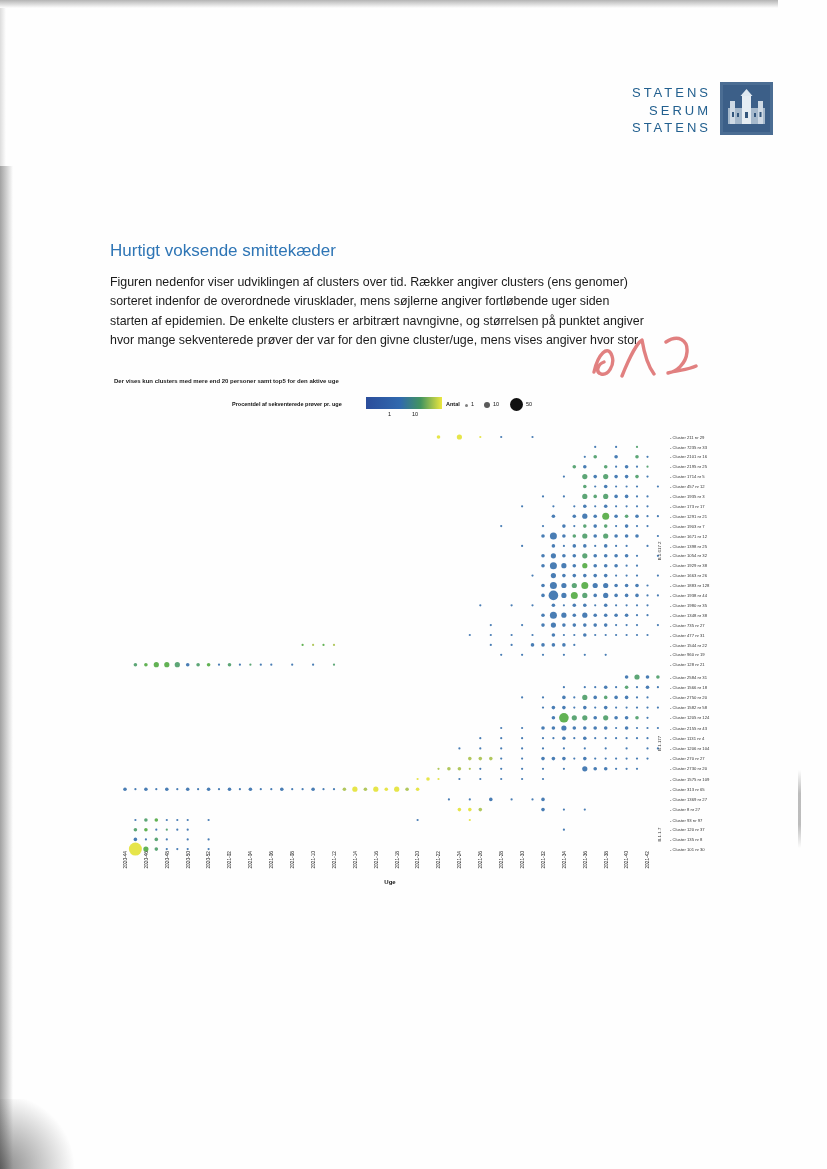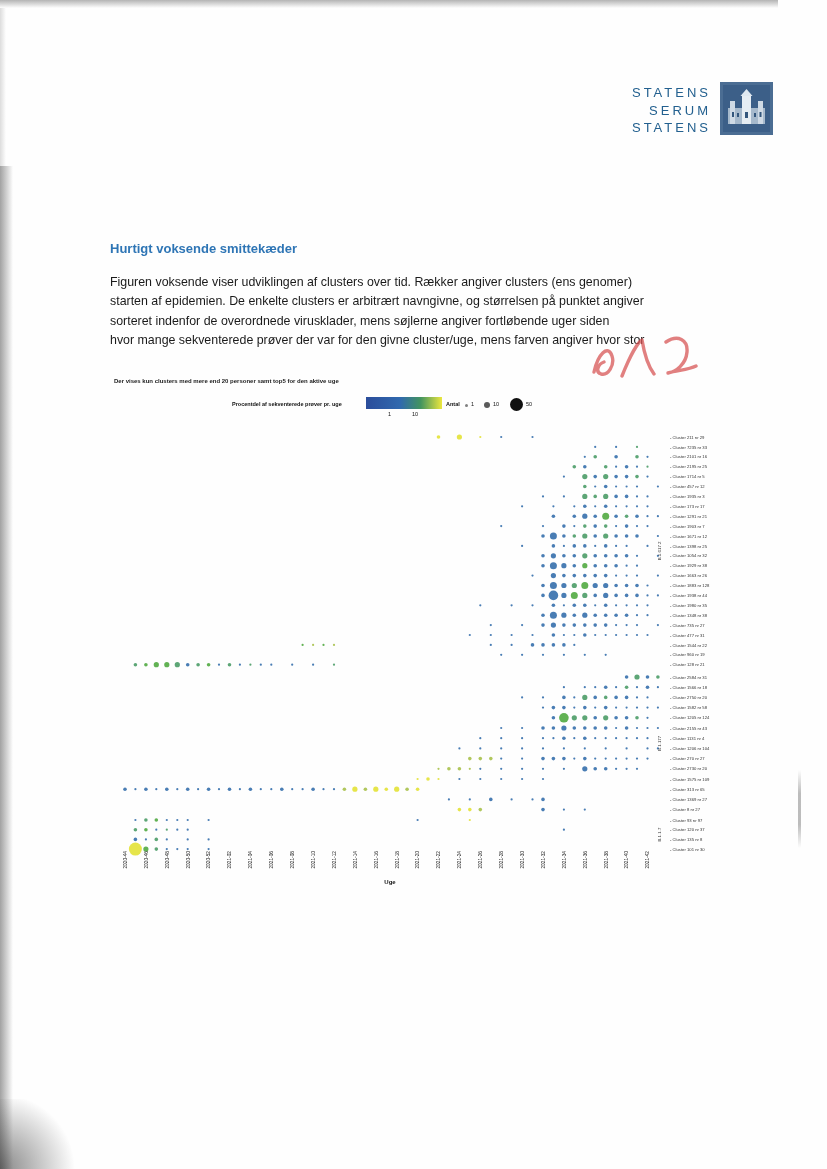--- a/index.html
+++ b/index.html
@@ -17,21 +17,21 @@
             background:radial-gradient(circle at 0% 100%,rgba(35,35,35,.55),rgba(35,35,35,0) 68%);}
   .scan-fold-right{position:absolute;left:798px;top:770px;width:3px;height:78px;
             background:linear-gradient(180deg,rgba(90,90,90,0),rgba(90,90,90,.4) 30%,rgba(90,90,90,.4) 70%,rgba(90,90,90,0));}
 
   
   .logo{position:absolute;top:82px;right:60px;display:flex;align-items:flex-start;gap:9px;}
   .logo-text{text-align:right;color:#23608f;font-size:13px;letter-spacing:3px;line-height:17.5px;padding-top:2px;}
   .logo-mark{width:53px;height:53px;display:block;}
 
   
-  .heading{position:absolute;left:110px;top:241px;margin:0;font-size:13px;font-weight:bold;color:#2e75b5;}
+  .heading{position:absolute;left:110px;top:241px;margin:0;font-size:17px;font-weight:normal;color:#2e75b5;}
   .body-text{position:absolute;left:110px;top:273px;font-size:12.4px;line-height:19.4px;color:#1a1a1a;}
   .body-text div{white-space:nowrap;}
 
   
   .red-mark{position:absolute;left:588px;top:326px;width:112px;height:64px;}
 
   
   .chart-title{position:absolute;left:114px;top:378px;font-size:6px;font-weight:bold;color:#222;}
   .legend{position:absolute;left:232px;top:395px;width:330px;height:22px;font-size:5.5px;color:#111;}
   .lg-label{position:absolute;left:0;top:6px;font-weight:bold;}
@@ -78,24 +78,24 @@
       <rect x="12" y="30" width="2" height="5" fill="#33567c"></rect>
       <rect x="25" y="30" width="3" height="6" fill="#33567c"></rect>
       <rect x="39.5" y="30" width="2" height="5" fill="#33567c"></rect>
       <rect x="17" y="31" width="2" height="4" fill="#33567c"></rect>
       <rect x="34" y="31" width="2" height="4" fill="#33567c"></rect>
     </svg>
   </div>
 
   <h1 class="heading">Hurtigt voksende smittekæder</h1>
   <div class="body-text">
-    <div>Figuren voksende viser udviklingen af clusters over tid. Rækker angiver clusters (ens genomer)</div>
+    <div>Figuren nedenfor viser udviklingen af clusters over tid. Rækker angiver clusters (ens genomer)</div>
+    <div>sorteret indenfor de overordnede virusklader, mens søjlerne angiver fortløbende uger siden</div>
     <div>starten af epidemien. De enkelte clusters er arbitrært navngivne, og størrelsen på punktet angiver</div>
-    <div>sorteret indenfor de overordnede virusklader, mens søjlerne angiver fortløbende uger siden</div>
-    <div>hvor mange sekventerede prøver der var for den givne cluster/uge, mens farven angiver hvor stor</div>
+    <div>hvor mange sekventerede prøver der var for den givne cluster/uge, mens vises angiver hvor stor</div>
   </div>
 
   <svg class="red-mark" viewBox="0 0 112 64">
     <g fill="none" stroke="#d65151" stroke-width="3.4" stroke-linecap="round" stroke-linejoin="round" opacity="0.72">
       <path d="M6,46 C10,28 20,18 24,30 C27,39 20,50 13,48 C7,46 10,38 16,36"></path>
       <path d="M34,50 C42,30 50,16 54,14 C56,26 60,40 66,48"></path>
       <path d="M78,16 C90,8 100,14 99,26 C98,38 88,46 80,47 C90,44 100,44 108,40"></path>
     </g>
   </svg>
 

